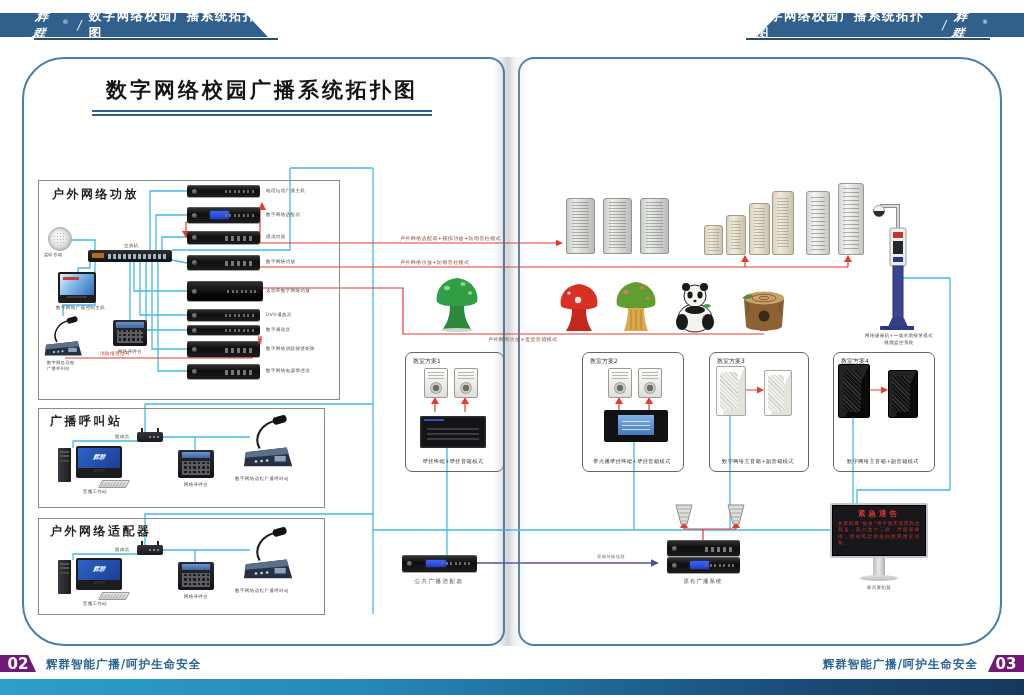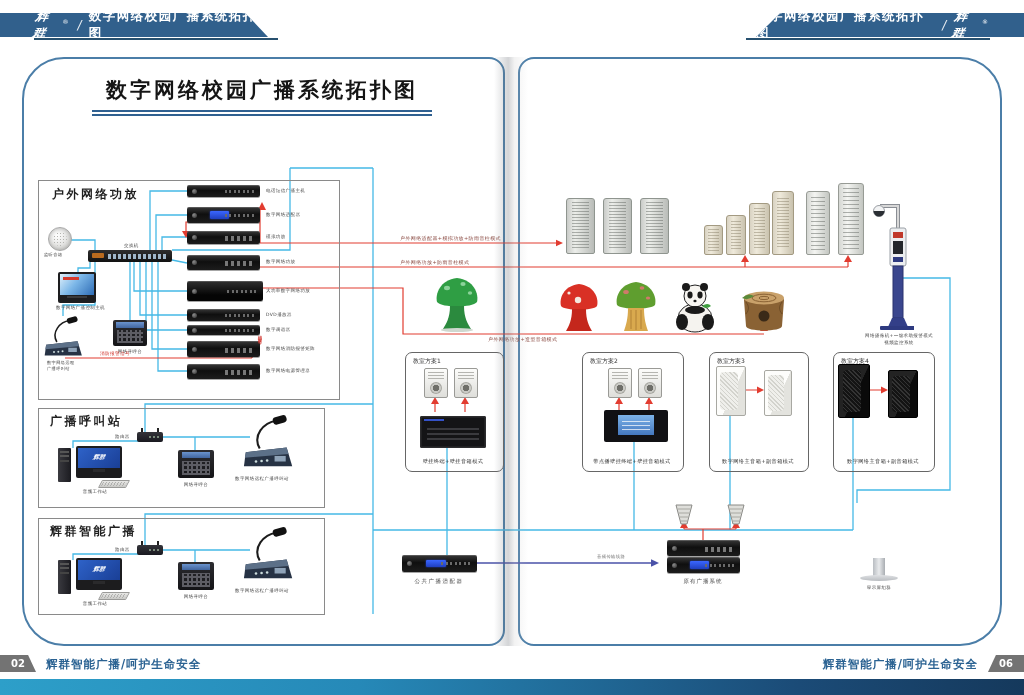--- a/index.html
+++ b/index.html
@@ -19,21 +19,21 @@
   #bannerR{right:0;width:268px;clip-path:polygon(9% 0,100% 0,100% 100%,0 100%);justify-content:flex-end;padding-right:34px;}
   .banner-shadow{position:absolute;top:37.5px;height:2.5px;background:#27506f;z-index:6;}
   #bshL{left:34px;width:244px;}
   #bshR{right:34px;width:244px;}
   .b-logo{font-style:italic;font-weight:bold;font-size:13px;transform:skewX(-12deg);letter-spacing:1px;font-family:"DejaVu Serif","Liberation Serif",serif;}
   .b-reg{font-size:6px;margin:0 2px 8px 1px;}
   .b-div{margin:0 7px;font-size:12px;font-style:italic;opacity:.9;}
   .b-title{font-size:12.5px;font-weight:bold;letter-spacing:1.5px;}
 
   
-  .pageno{position:absolute;top:655px;height:17px;background:#737373;color:#fff;font-weight:bold;font-size:10px;
+  .pageno{position:absolute;top:655px;height:17px;background:#701a75;color:#fff;font-weight:bold;font-size:15px;
           display:flex;align-items:center;justify-content:center;z-index:6;}
   #pnL{left:0;width:36px;clip-path:polygon(0 0,78% 0,100% 100%,0 100%);}
   #pnR{right:0;width:36px;clip-path:polygon(22% 0,100% 0,100% 100%,0 100%);}
   .slogan{position:absolute;top:657px;font-size:11.5px;font-weight:bold;color:#2a6292;letter-spacing:1px;z-index:6;}
   #slogL{left:46px;} #slogR{right:46px;}
   #bottombar{position:absolute;left:0;top:679px;width:1024px;height:16px;z-index:6;
     background:linear-gradient(90deg,#2d9fc9 0%,#2689b8 35%,#1b4b77 78%,#15395c 100%);}
 
   
   #maintitle{position:absolute;left:92px;top:76px;z-index:4;font-size:21px;font-weight:bold;color:#151515;
@@ -272,21 +272,21 @@
     <path d="M3,42 L47,37 L53,57 L1,57 Z" fill="#263244"></path>
     <path d="M3,42 L47,37 L49,44 L2,48 Z" fill="#5c7088"></path>
     <circle cx="14" cy="52" r="1.4" fill="#cdd"></circle>
       <circle cx="20" cy="51.5" r="1.4" fill="#cdd"></circle>
       <circle cx="26" cy="51" r="1.4" fill="#cdd"></circle>
     <rect x="34" y="46" width="12" height="6" fill="#8fa3b8"></rect>
   </svg>
   <div class="lbl c" style="left:262px;top:476px">数字网络远程广播呼叫站</div>
 
   <div class="obox" style="left:38px;top:518px;width:285px;height:95px"></div>
-  <div class="btitle" style="left:50px;top:523px">辉群智能广播</div>
+  <div class="btitle" style="left:50px;top:523px">户外网络适配器</div>
   <div class="dev tower" style="left:58px;top:560px;width:13px;height:34px"></div>
   <div class="dev pcmon" style="left:76px;top:558px;width:46px;height:32px">
     <div class="pscr">
         <span>辉群</span>
       </div>
   </div>
   <div class="kbd" style="left:100px;top:592px;width:26px;height:6px"></div>
   <div class="lbl c" style="left:95px;top:601px">音频工作站</div>
   <div class="dev router" style="left:137px;top:545px;width:26px;height:10px"></div>
   <div class="lbl" style="left:115px;top:547px">路由器</div>
@@ -423,25 +423,29 @@
   <svg class="dev" style="left:725px;top:503px" width="22" height="24" viewBox="0 0 22 24">
     <path d="M3,2 H19 L14,21 H8 Z" fill="#dededa" stroke="#8a8a86"></path>
     <path d="M5,6 H17 M6,10 H16 M7,14 H15 M8,18 H14" stroke="#a8a8a2" stroke-width="1" fill="none"></path>
   </svg>
   <div class="dev rack amp" style="left:667px;top:540px;width:73px;height:16px"></div>
   <div class="dev rack" style="left:667px;top:557px;width:73px;height:16px">
       <b class="disp"></b>
     </div>
   <div class="lbl c" style="left:703px;top:578px;font-size:5.5px;letter-spacing:1px">原有广播系统</div>
 
+  <div class="screenframe" style="left:830px;top:503px;width:98px;height:55px">
+    <div class="ntitle">紧急通告</div>
+    <div class="nbody">热带风暴“鲇鱼”将于明天凌晨到达我县，风力达十二级，伴随强降雨，请村民提前做好防风防灾准备。</div>
+  </div>
   <div class="stand" style="left:873px;top:558px;width:12px;height:18px"></div>
   <div class="standbase" style="left:860px;top:575px;width:38px;height:6px"></div>
   <div class="lbl c" style="left:879px;top:585px">显示屏组群</div>
 
   <div id="gutter"></div>
 
   <div class="pageno" id="pnL">02</div>
   <div class="slogan" id="slogL">辉群智能广播/呵护生命安全</div>
   <div class="slogan" id="slogR">辉群智能广播/呵护生命安全</div>
-  <div class="pageno" id="pnR">06</div>
+  <div class="pageno" id="pnR">03</div>
   <div id="bottombar"></div>
 
 </div>
 
 </body></html>

